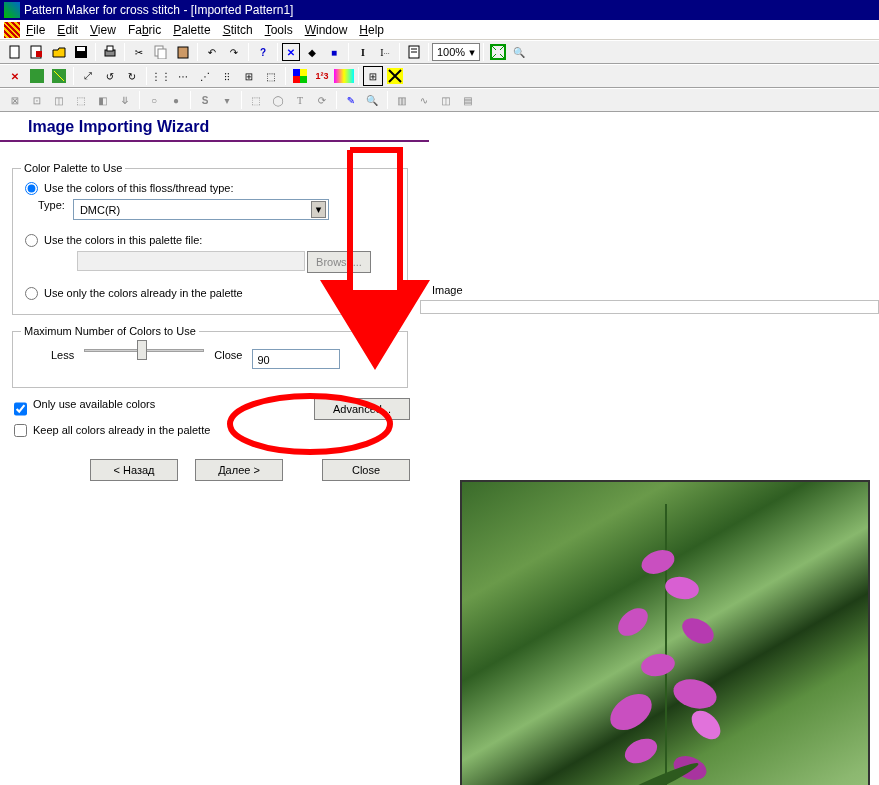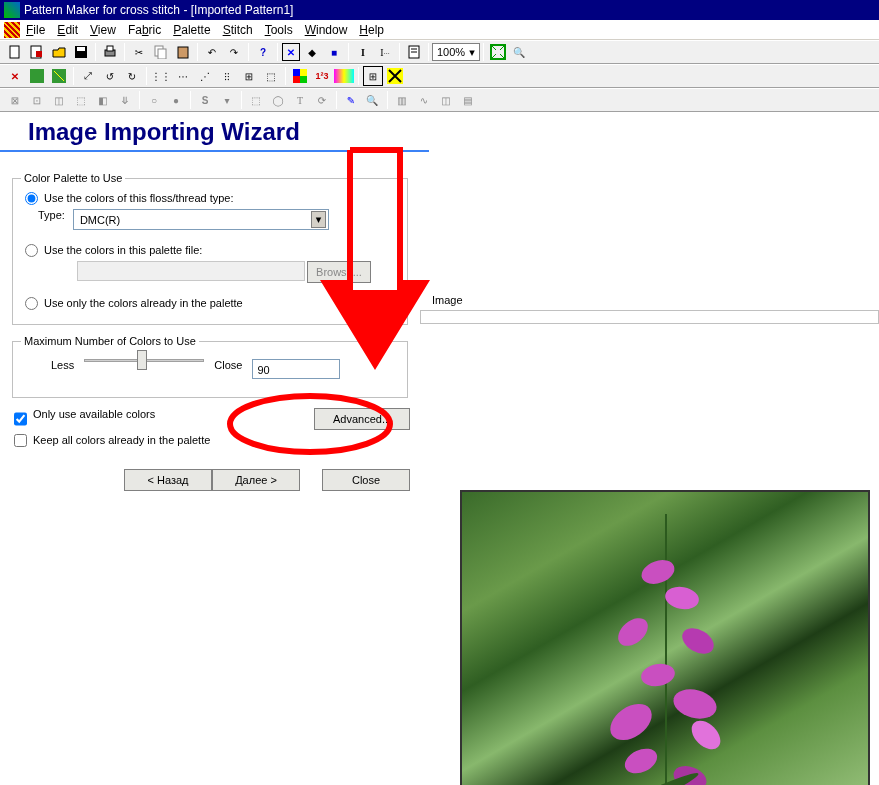--- a/index.html
+++ b/index.html
@@ -62,25 +62,25 @@
   .tb-sep {
     width:1px; height: 18px; background:#a0a0a0; margin: 0 3px;
     border-right:1px solid #fff;
   }
   .tb-zoom {
     height: 18px; display:flex; align-items:center; padding:0 4px;
     border:1px solid #808080; background:#fff; font-size:11px;
   }
   .wizard-title {
     font-family: Arial, sans-serif;
-    font-size: 24px;
+    font-size: 16px;
     font-weight: bold;
     color: #000080;
     padding: 6px 8px 4px 28px;
-    border-bottom: 2px solid #3b82f6;
+    border-bottom: 2px solid #701a75;
     margin-right: 450px;
   }
   .main-layout { position:relative; }
   .left-panel {
     position:absolute; left:10px; top:20px; width:400px;
   }
   fieldset.group {
     border:1px solid #c0c0c0;
     padding: 4px 8px 10px 8px;
     margin-bottom: 10px;
@@ -121,21 +121,21 @@
   }
   .slider-track {
     height: 3px; background:#d0d0d0; border:1px solid #a0a0a0; width:120px;
     position:relative; margin:0 10px;
   }
   .slider-thumb {
     width:10px; height:20px; background:#e8e8e4; border:1px solid #808080;
     position:absolute; top:-10px; left:52px;
   }
   .nav-buttons {
-    display:flex; gap:0; justify-content:flex-end;
+    display:flex; gap:17px; justify-content:flex-end;
     margin-top: 22px;
   }
   .nav-buttons .btn { min-width:88px; }
   .nav-buttons .btn + .btn.close { margin-left:22px; }
   .image-field {
     position:absolute; left:420px; top:158px; right:0; bottom:0;
     border:1px solid #c0c0c0; padding:6px;
   }
   .image-legend {
     position:absolute; left:428px; top:142px;

